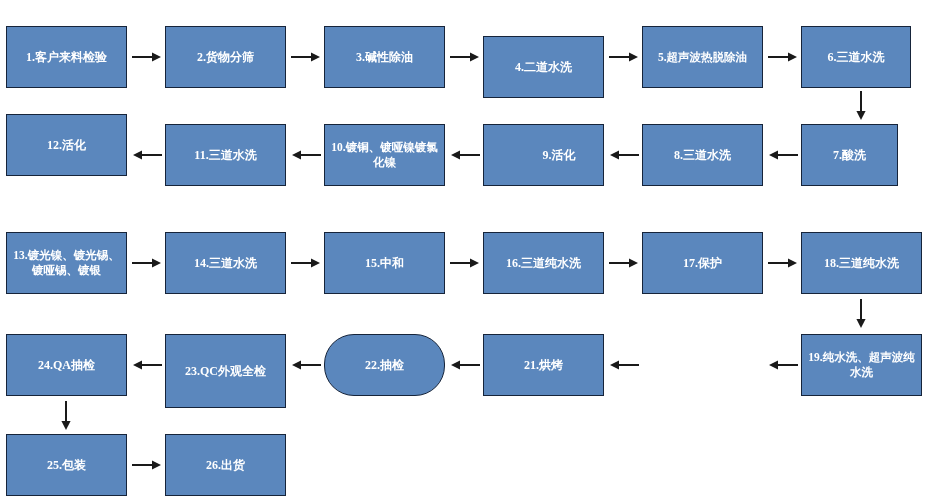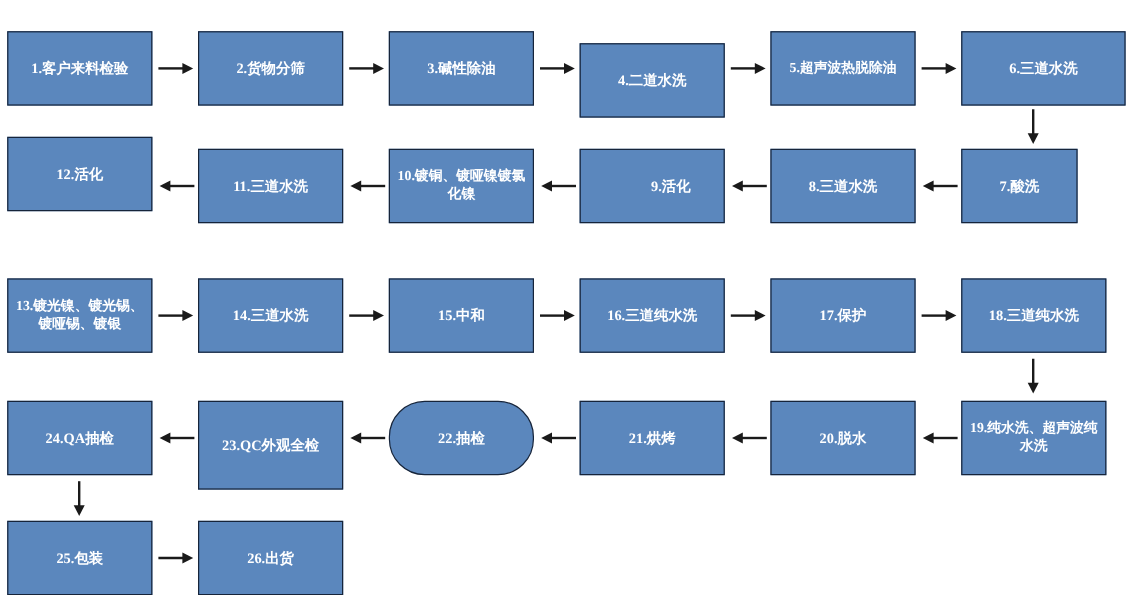--- a/index.html
+++ b/index.html
@@ -97,21 +97,21 @@
   <div class="node small" style="left:642px; top:26px; width:121px; height:62px;">
     <span class="txt">5.超声波热脱除油</span>
   </div>
   <div class="arrow" style="left:767px; top:48px;">
     <svg width="32" height="18" viewBox="0 0 32 18">
         <path d="M1 9 H24" stroke="#1a1a1a" stroke-width="2" fill="none"></path>
         <path d="M30 9 L21 4.4 L21 13.6 Z" fill="#1a1a1a"></path>
       </svg>
   </div>
 
-  <div class="node" style="left:801px; top:26px; width:137px; height:62px;">
+  <div class="node" style="left:801px; top:26px; width:110px; height:62px;">
     <span class="txt">6.三道水洗</span>
   </div>
 
   <div class="arrow" style="left:852px; top:90px;">
     <svg width="18" height="32" viewBox="0 0 18 32">
         <path d="M9 1 V24" stroke="#1a1a1a" stroke-width="2" fill="none"></path>
         <path d="M9 30 L4.4 21 L13.6 21 Z" fill="#1a1a1a"></path>
       </svg>
   </div>
 
@@ -233,23 +233,20 @@
   <div class="node small" style="left:801px; top:334px; width:121px; height:62px;">
     <span class="txt">19.纯水洗、超声波纯水洗</span>
   </div>
   <div class="arrow" style="left:767px; top:356px;">
     <svg width="32" height="18" viewBox="0 0 32 18">
         <path d="M31 9 H8" stroke="#1a1a1a" stroke-width="2" fill="none"></path>
         <path d="M2 9 L11 4.4 L11 13.6 Z" fill="#1a1a1a"></path>
       </svg>
   </div>
 
-  <div class="node" style="left:642px; top:334px; width:121px; height:62px;">
-    <span class="txt">20.脱水</span>
-  </div>
   <div class="arrow" style="left:608px; top:356px;">
     <svg width="32" height="18" viewBox="0 0 32 18">
         <path d="M31 9 H8" stroke="#1a1a1a" stroke-width="2" fill="none"></path>
         <path d="M2 9 L11 4.4 L11 13.6 Z" fill="#1a1a1a"></path>
       </svg>
   </div>
 
   <div class="node" style="left:483px; top:334px; width:121px; height:62px;">
     <span class="txt">21.烘烤</span>
   </div>

